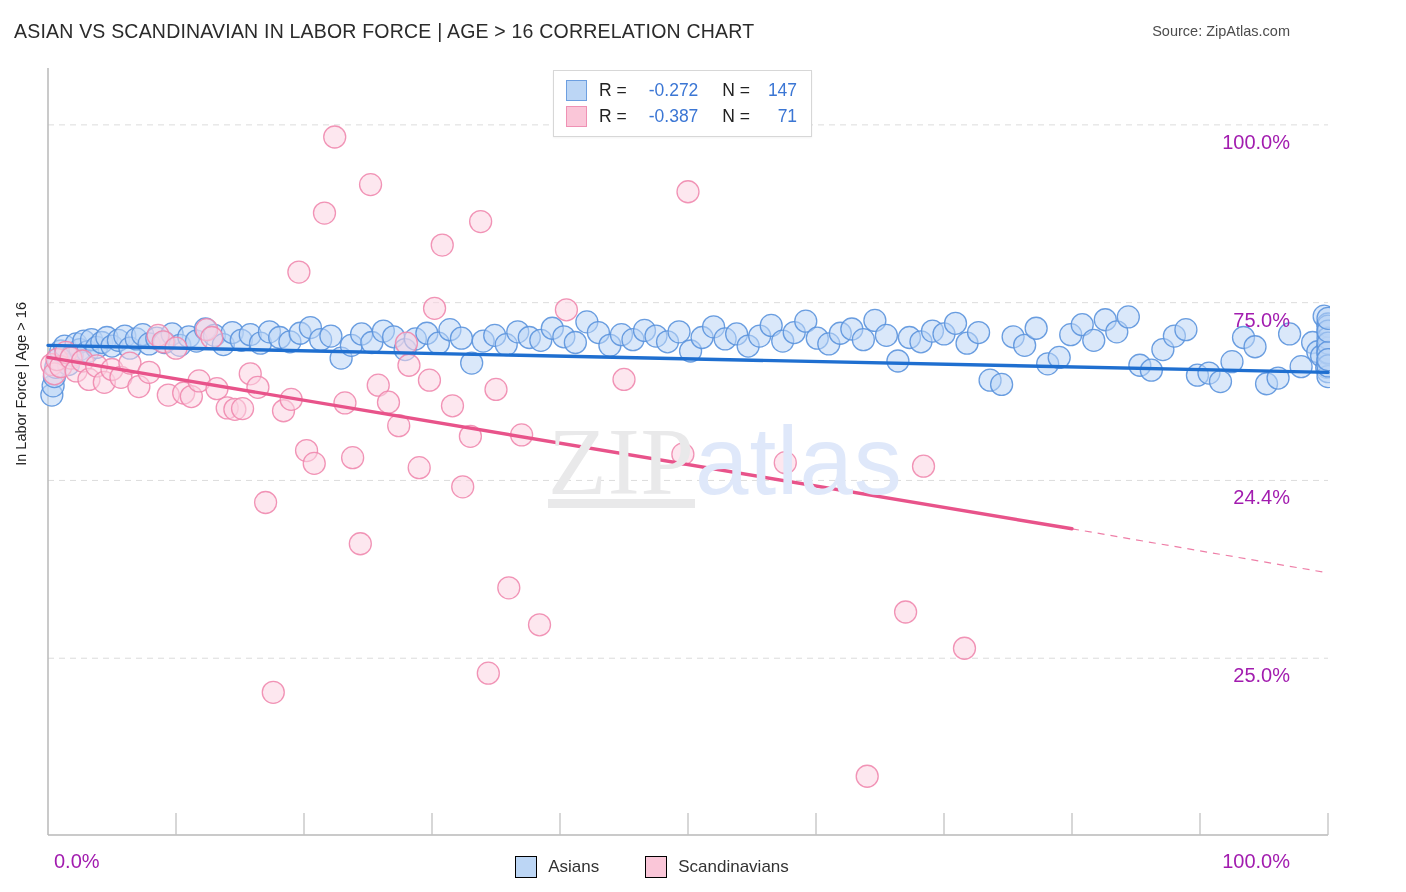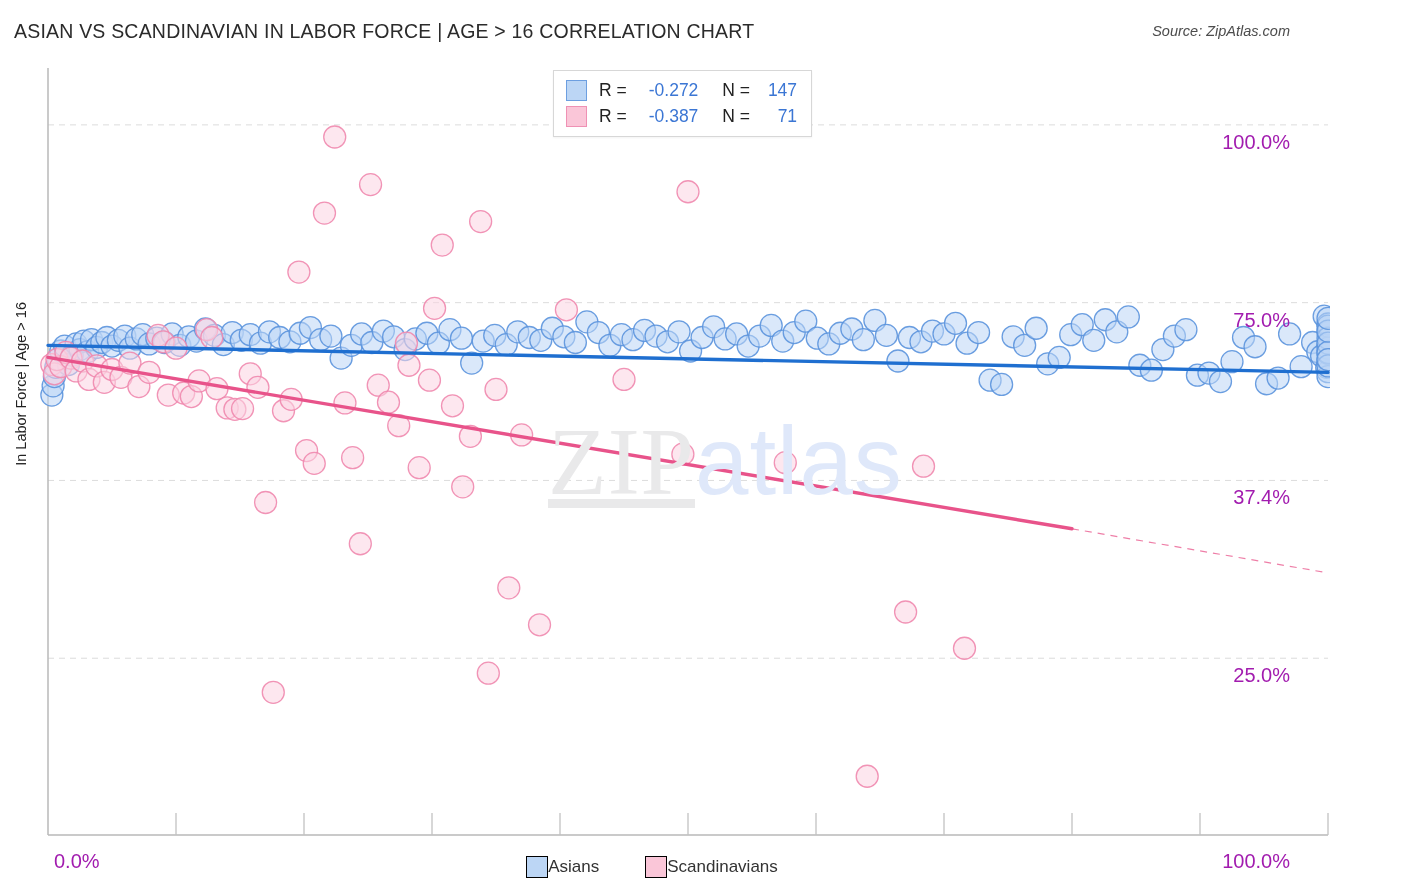--- a/index.html
+++ b/index.html
@@ -19,21 +19,20 @@
     left: 14px; top: 20px;
     font-size: 19.5px;
     color: #2b2b2b;
     letter-spacing: 0.2px;
     white-space: nowrap;
   }
   .source {
     position: absolute;
     right: 14px; top: 23px;
     font-size: 14.5px;
-    font-style: italic;
     color: #4c4c4c;
     white-space: nowrap;
   }
 
   .plot {
     position: absolute;
     left: 40px; top: 68px;
     width: 1290px; height: 768px;
   }
 
@@ -105,21 +104,21 @@
   .stat-n { font-size: 17.5px; color: #222; margin-left: 24px; }
   .stat-nv { font-size: 17.5px; color: #3b76d4; margin-left: 5px;
              display: inline-block; text-align: right; min-width: 42px; }
 
   .botlegend {
     position: absolute;
     left: 0; right: 0; bottom: 14px;
     display: flex; align-items: center; justify-content: center;
     gap: 46px;
   }
-  .ble { display: flex; align-items: center; }
+  .ble { display: flex; align-items: center; gap: 11px; }
   .ble .sw { width: 20px; height: 20px; border: 1px solid; }
   .ble span.lbl { font-size: 17px; color: #333; }
 </style>
 </head>
 <body>
 
 <div id="root">
 
   <div class="title">ASIAN VS SCANDINAVIAN IN LABOR FORCE | AGE &gt; 16 CORRELATION CHART</div>
   <div class="source">Source: ZipAtlas.com</div>
@@ -393,21 +392,21 @@
       <div class="swatch sw-pink"></div>
       <span class="stat-k">R =</span>
       <span class="stat-v">-0.387</span>
       <span class="stat-n">N =</span>
       <span class="stat-nv">71</span>
     </div>
   </div>
 
   <div class="axlabel" id="ytick0" style="top: 130.889px; right: 14px;">100.0%</div>
   <div class="axlabel" id="ytick1" style="top: 308.667px; right: 14px;">75.0%</div>
-  <div class="axlabel" id="ytick2" style="top: 486.444px; right: 14px;">37.4%</div>
+  <div class="axlabel" id="ytick2" style="top: 486.444px; right: 14px;">24.4%</div>
   <div class="axlabel" id="ytick3" style="top: 664.222px; right: 14px;">25.0%</div>
 
   <div class="axlabel" id="xtick0" style="left: 54px; top: 850px;">0.0%</div>
   <div class="axlabel" id="xtick1" style="right: 14px; top: 850px;">100.0%</div>
 
   <div class="botlegend">
     <div class="ble">
       <div class="sw sw-blue"></div>
       <span class="lbl">Asians</span>
     </div>

